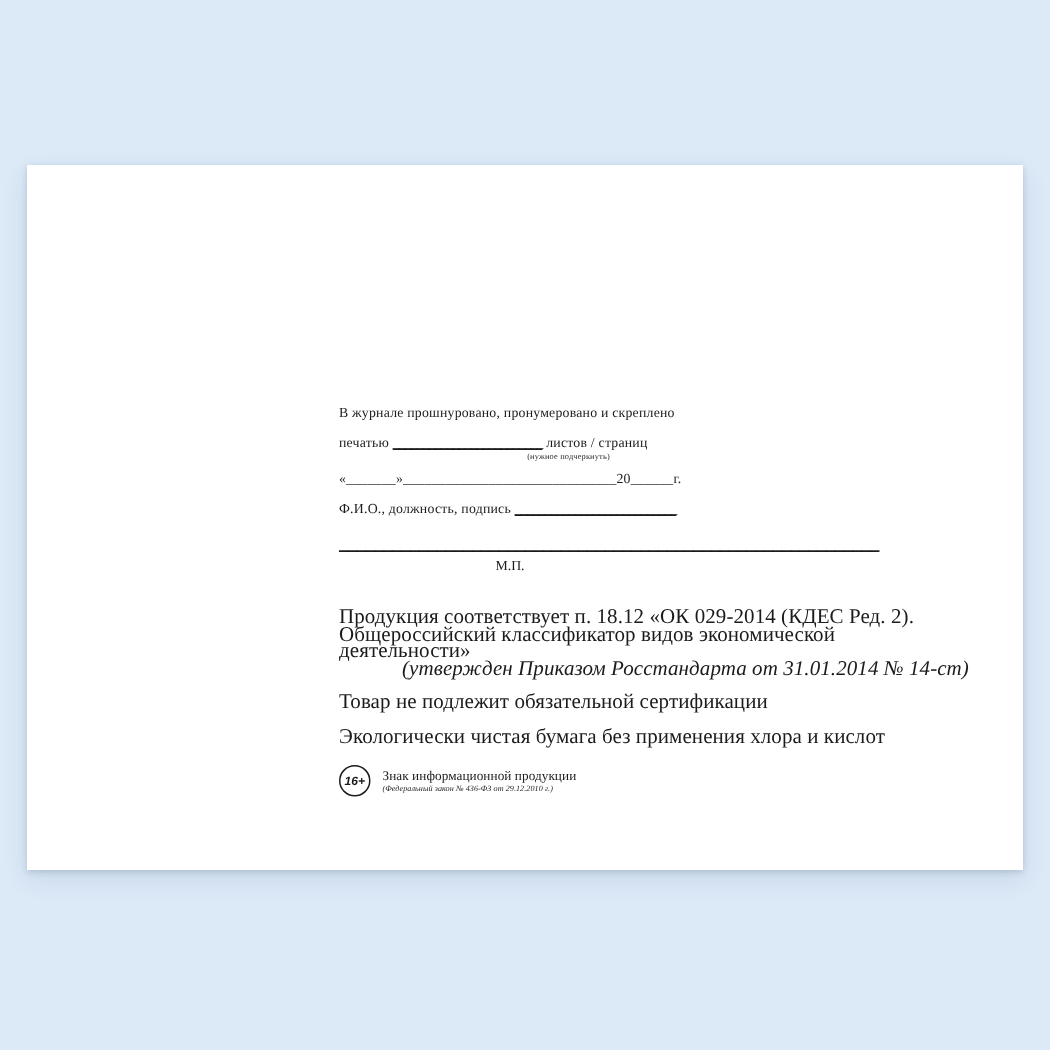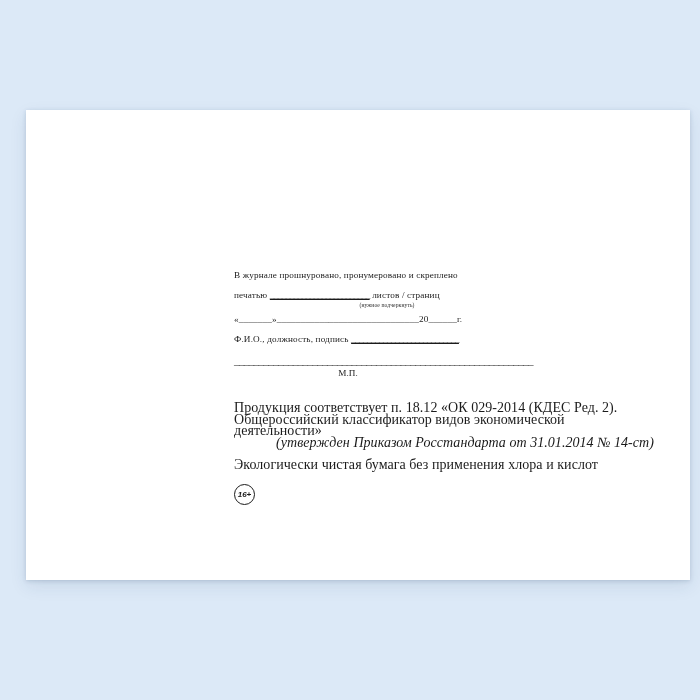--- a/index.html
+++ b/index.html
@@ -13,21 +13,21 @@
     font-family: "Liberation Serif", serif;
     overflow: hidden;
   }
   #stage {
     position: relative;
     width: 700px;
     height: 700px;
   }
   .page-sheet {
     position: absolute;
-    left: 26px;
+    left: 18px;
     top: 110px;
     width: 664px;
     height: 470px;
     background: #ffffff;
     box-shadow: 0 1px 4px rgba(30,60,100,0.18), 0 6px 16px rgba(30,60,100,0.10);
   }
   .doc-body {
     position: absolute;
     left: 208px;
     top: 160px;
@@ -49,24 +49,25 @@
   }
   .sub-note {
     font-size: 5.6px;
     text-align: center;
     width: 150px;
     margin: -2px 0 6px 78px;
     color: #2a2a2a;
     letter-spacing: 0.1px;
   }
   .long-blank {
-    font-size: 11px;
+    font-size: 13px;
     letter-spacing: -0.6px;
     margin: 6px 0 2px 0;
     white-space: nowrap;
+    text-decoration: underline;
   }
   .mp {
     font-size: 9.2px;
     text-align: center;
     width: 228px;
     margin: 2px 0 0 0;
   }
   .block-gap {
     height: 24px;
   }
@@ -148,22 +149,27 @@
 
       <div class="para tight">
         <div>Продукция соответствует п. 18.12 «ОК 029-2014 (КДЕС Ред. 2).</div>
         <div>Общероссийский классификатор видов экономической деятельности»</div>
         <div class="italic">(утвержден Приказом Росстандарта от 31.01.2014 № 14-ст)</div>
       </div>
 
       <div style="height:11px"></div>
 
 
+      <div class="para">Товар не подлежит обязательной сертификации</div>
 
       <div class="para">Экологически чистая бумага без применения хлора и кислот</div>
 
       <div class="badge-row">
         <div class="age-badge">16+</div>
+        <div class="badge-text">
+          <div class="badge-title">Знак информационной продукции</div>
+          <div class="badge-sub">(Федеральный закон № 436-ФЗ от 29.12.2010 г.)</div>
+        </div>
       </div>
 
     </div>
   </div>
 </div>
 
 </body></html>

